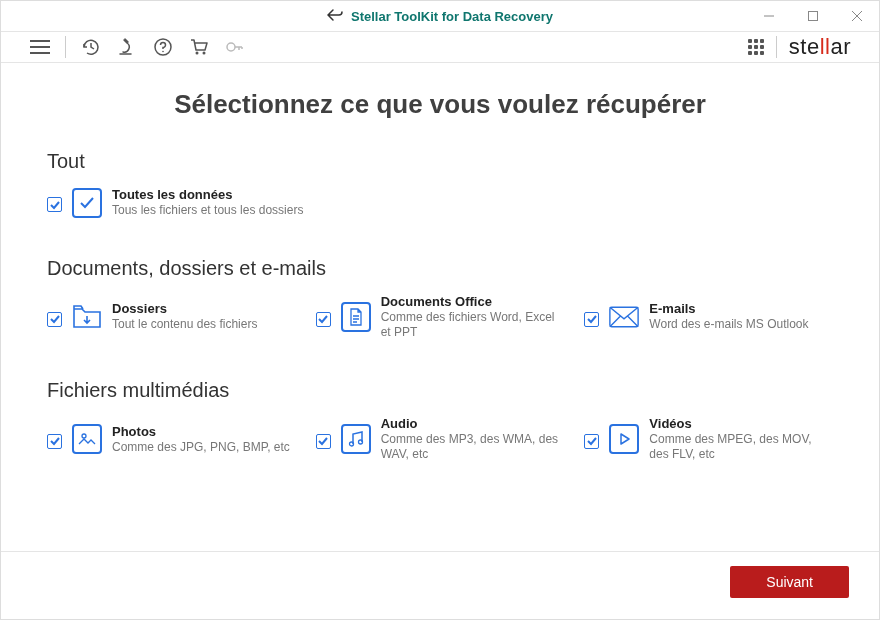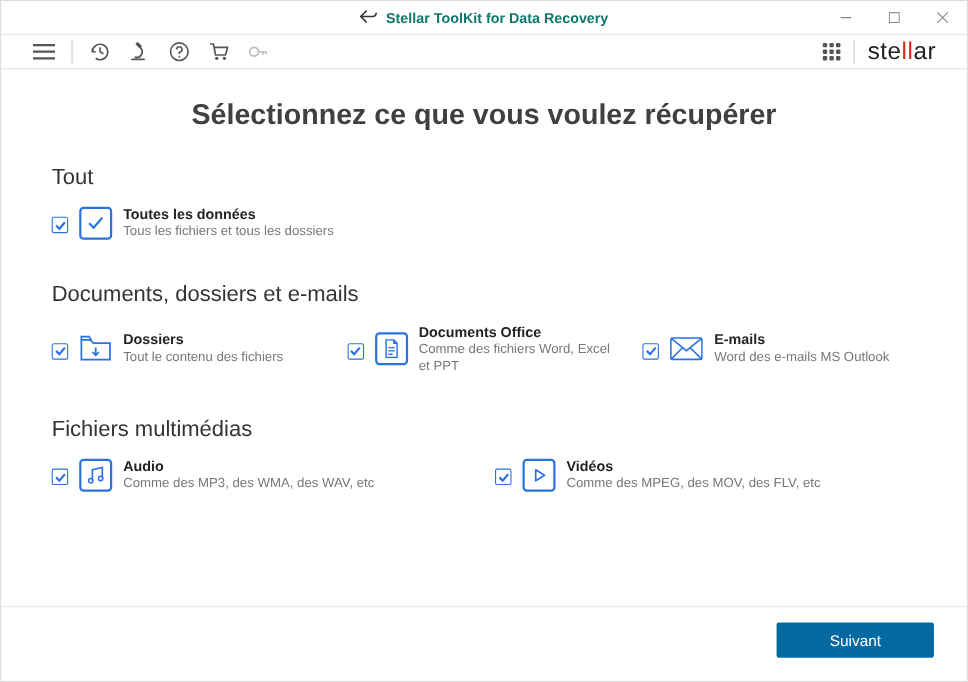--- a/index.html
+++ b/index.html
@@ -21,21 +21,21 @@
 .section { margin-bottom: 38px; }
 .row { display: flex; gap: 20px; }
 .item { display: flex; align-items: center; gap: 10px; flex: 1; }
 .checkbox { width: 15px; height: 15px; border: 1px solid #2a72e0; border-radius: 2px; display: flex; align-items: center; justify-content: center; background: #fff; margin-top: 4px; flex-shrink: 0; }
 .checkbox svg { width: 10px; height: 10px; }
 .bigicon { width: 30px; height: 30px; border: 2px solid #2a72e0; border-radius: 4px; display: flex; align-items: center; justify-content: center; flex-shrink: 0; }
 .item-text { display: flex; flex-direction: column; }
 .item-title { font-size: 13px; font-weight: 600; color: #222; }
 .item-desc { font-size: 12px; color: #777; margin-top: 1px; line-height: 1.3; }
 .footer { height: 60px; border-top: 1px solid #e5e5e5; display: flex; align-items: center; justify-content: flex-end; padding: 0 30px; }
-.btn-primary { background: #0369a1; color: #fff; border: none; padding: 8px 48px; font-size: 14px; border-radius: 2px; cursor: pointer; }
+.btn-primary { background: #b91c1c; color: #fff; border: none; padding: 8px 36px; font-size: 14px; border-radius: 2px; cursor: pointer; }
 .grid-icon { display: grid; grid-template-columns: repeat(3, 4px); grid-template-rows: repeat(3, 4px); gap: 2px; }
 .grid-icon span { width: 4px; height: 4px; background: #555; border-radius: 1px; }
 </style>
 </head>
 <body>
 
 <div class="titlebar">
   <div class="titlebar-left">
     <span>
       <svg width="16" height="14" viewBox="0 0 16 14">
@@ -213,20 +213,37 @@
     <div class="section-heading">Fichiers multimédias</div>
     <div class="row">
       <div class="item">
         <div class="checkbox">
             <svg viewBox="0 0 10 10">
               <path d="M1 5 L4 8 L9 2" stroke="#2a72e0" stroke-width="2" fill="none"></path>
             </svg>
           </div>
         <div class="bigicon">
             <svg width="18" height="18" viewBox="0 0 18 18">
+              <circle cx="6" cy="6" r="2" stroke="#2a72e0" stroke-width="1.3" fill="none"></circle>
+              <path d="M1 14 L6 9 L10 13 L13 10 L17 14" stroke="#2a72e0" stroke-width="1.3" fill="none"></path>
+            </svg>
+          </div>
+        <div class="item-text">
+          <div class="item-title">Photos</div>
+          <div class="item-desc">Comme des JPG, PNG, BMP, etc</div>
+        </div>
+      </div>
+      <div class="item">
+        <div class="checkbox">
+            <svg viewBox="0 0 10 10">
+              <path d="M1 5 L4 8 L9 2" stroke="#2a72e0" stroke-width="2" fill="none"></path>
+            </svg>
+          </div>
+        <div class="bigicon">
+            <svg width="18" height="18" viewBox="0 0 18 18">
               <path d="M6 14 V4 L15 2 V12" stroke="#2a72e0" stroke-width="1.5" fill="none"></path>
               <circle cx="4.5" cy="14" r="2" stroke="#2a72e0" stroke-width="1.3" fill="none"></circle>
               <circle cx="13.5" cy="12" r="2" stroke="#2a72e0" stroke-width="1.3" fill="none"></circle>
             </svg>
           </div>
         <div class="item-text">
           <div class="item-title">Audio</div>
           <div class="item-desc">Comme des MP3, des WMA, des WAV, etc</div>
         </div>
       </div>

